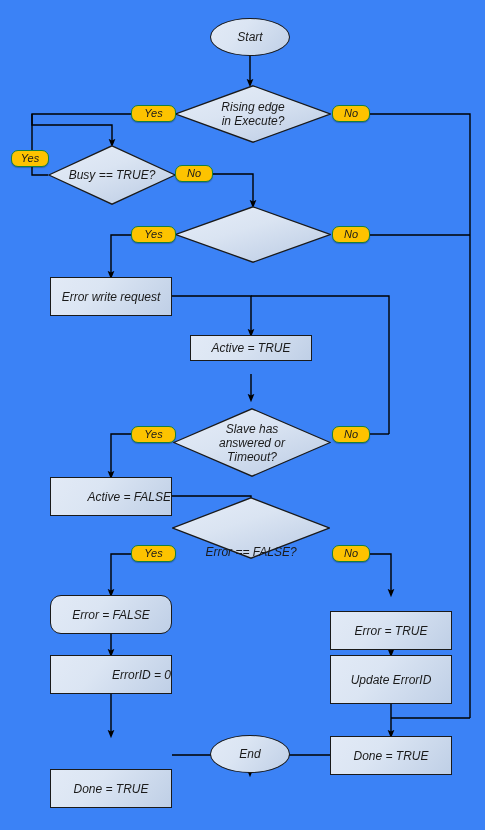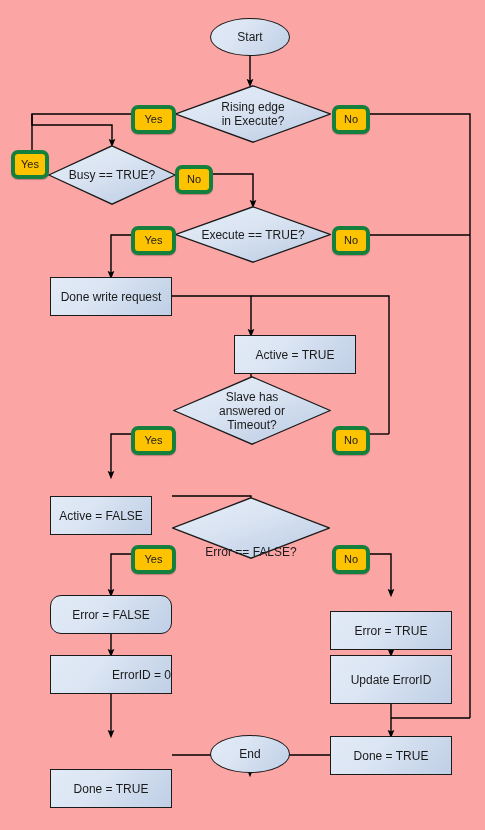--- a/index.html
+++ b/index.html
@@ -7,22 +7,23 @@
     padding: 0;
     background: #ffffff;
   }
   body {
     font-family: "Liberation Sans", sans-serif;
   }
   #canvas {
     position: relative;
     width: 485px;
     height: 830px;
-    background: #fca5a5;
+    background: #3b82f6;
     overflow: hidden;
+    font-style: italic;
   }
   #edges {
     position: absolute;
     left: 0;
     top: 0;
     width: 485px;
     height: 830px;
   }
   .node {
     position: absolute;
@@ -57,26 +58,26 @@
     position: relative;
     z-index: 2;
     padding: 0 6px;
   }
   .badge {
     position: absolute;
     display: flex;
     align-items: center;
     justify-content: center;
     background: #fdc300;
-    border: 4px solid #15803d;
+    border: 1px solid #15803d;
     border-radius: 7px;
     color: #1a1a1a;
     font-size: 11px;
     line-height: 11px;
-    height: 29px;
+    height: 17px;
     box-sizing: border-box;
     z-index: 5;
     box-shadow: 0 1px 1px rgba(0,0,0,0.25);
   }
 </style>
 </head>
 <body>
 
 <div id="canvas">
   <svg id="edges" viewBox="0 0 485 830" xmlns="http://www.w3.org/2000/svg">
@@ -128,35 +129,34 @@
       <div class="node decision" style="left: 48px; top: 145px; width: 128px; height: 60px;">
         <svg class="dia-svg" width="128" height="60" viewBox="0 0 128 60">
           <polygon points="64,0.8 127.2,30 64,59.2 0.8,30" fill="url(#nodeGrad)" stroke="#1a1a1a" stroke-width="1.3"></polygon>
         </svg>
         <span class="dia-label">Busy == TRUE?</span>
       </div>
       <div class="node decision" style="left: 175px; top: 206px; width: 156px; height: 57px;">
         <svg class="dia-svg" width="156" height="57" viewBox="0 0 156 57">
           <polygon points="78,0.8 155.2,28.5 78,56.2 0.8,28.5" fill="url(#nodeGrad)" stroke="#1a1a1a" stroke-width="1.3"></polygon>
         </svg>
-        <span class="dia-label">Execute == TRUE?</span>
       </div>
       <div class="node process" style="left: 50px; top: 277px; width: 122px; height: 39px;">
-        <span>Done write request</span>
+        <span>Error write request</span>
       </div>
-      <div class="node process" style="left: 190px; top: 335px; width: 122px; height: 39px; margin-left: 44px;">
+      <div class="node process" style="left: 190px; top: 335px; width: 122px; height: 26px;">
         <span>Active = TRUE</span>
       </div>
-      <div class="node decision" style="left: 173px; top: 376px; width: 158px; height: 69px;">
+      <div class="node decision" style="left: 173px; top: 408px; width: 158px; height: 69px;">
         <svg class="dia-svg" width="158" height="69" viewBox="0 0 158 69">
           <polygon points="79,0.8 157.2,34.5 79,68.2 0.8,34.5" fill="url(#nodeGrad)" stroke="#1a1a1a" stroke-width="1.3"></polygon>
         </svg>
         <span class="dia-label">Slave has<br>answered or<br>Timeout?</span>
       </div>
-      <div class="node process" style="left: 50px; top: 496px; width: 102px; height: 39px;">
+      <div class="node process" style="left: 50px; top: 477px; width: 122px; height: 39px; justify-content: flex-end;">
         <span>Active = FALSE</span>
       </div>
       <div class="node decision" style="left: 172px; top: 497px; width: 158px; height: 62px; align-items: flex-end;">
         <svg class="dia-svg" width="158" height="62" viewBox="0 0 158 62">
           <polygon points="79,0.8 157.2,31 79,61.2 0.8,31" fill="url(#nodeGrad)" stroke="#1a1a1a" stroke-width="1.3"></polygon>
         </svg>
         <span class="dia-label">Error == FALSE?</span>
       </div>
       <div class="node process" style="left: 50px; top: 595px; width: 122px; height: 39px; border-radius: 11px;">
         <span>Error = FALSE</span>

